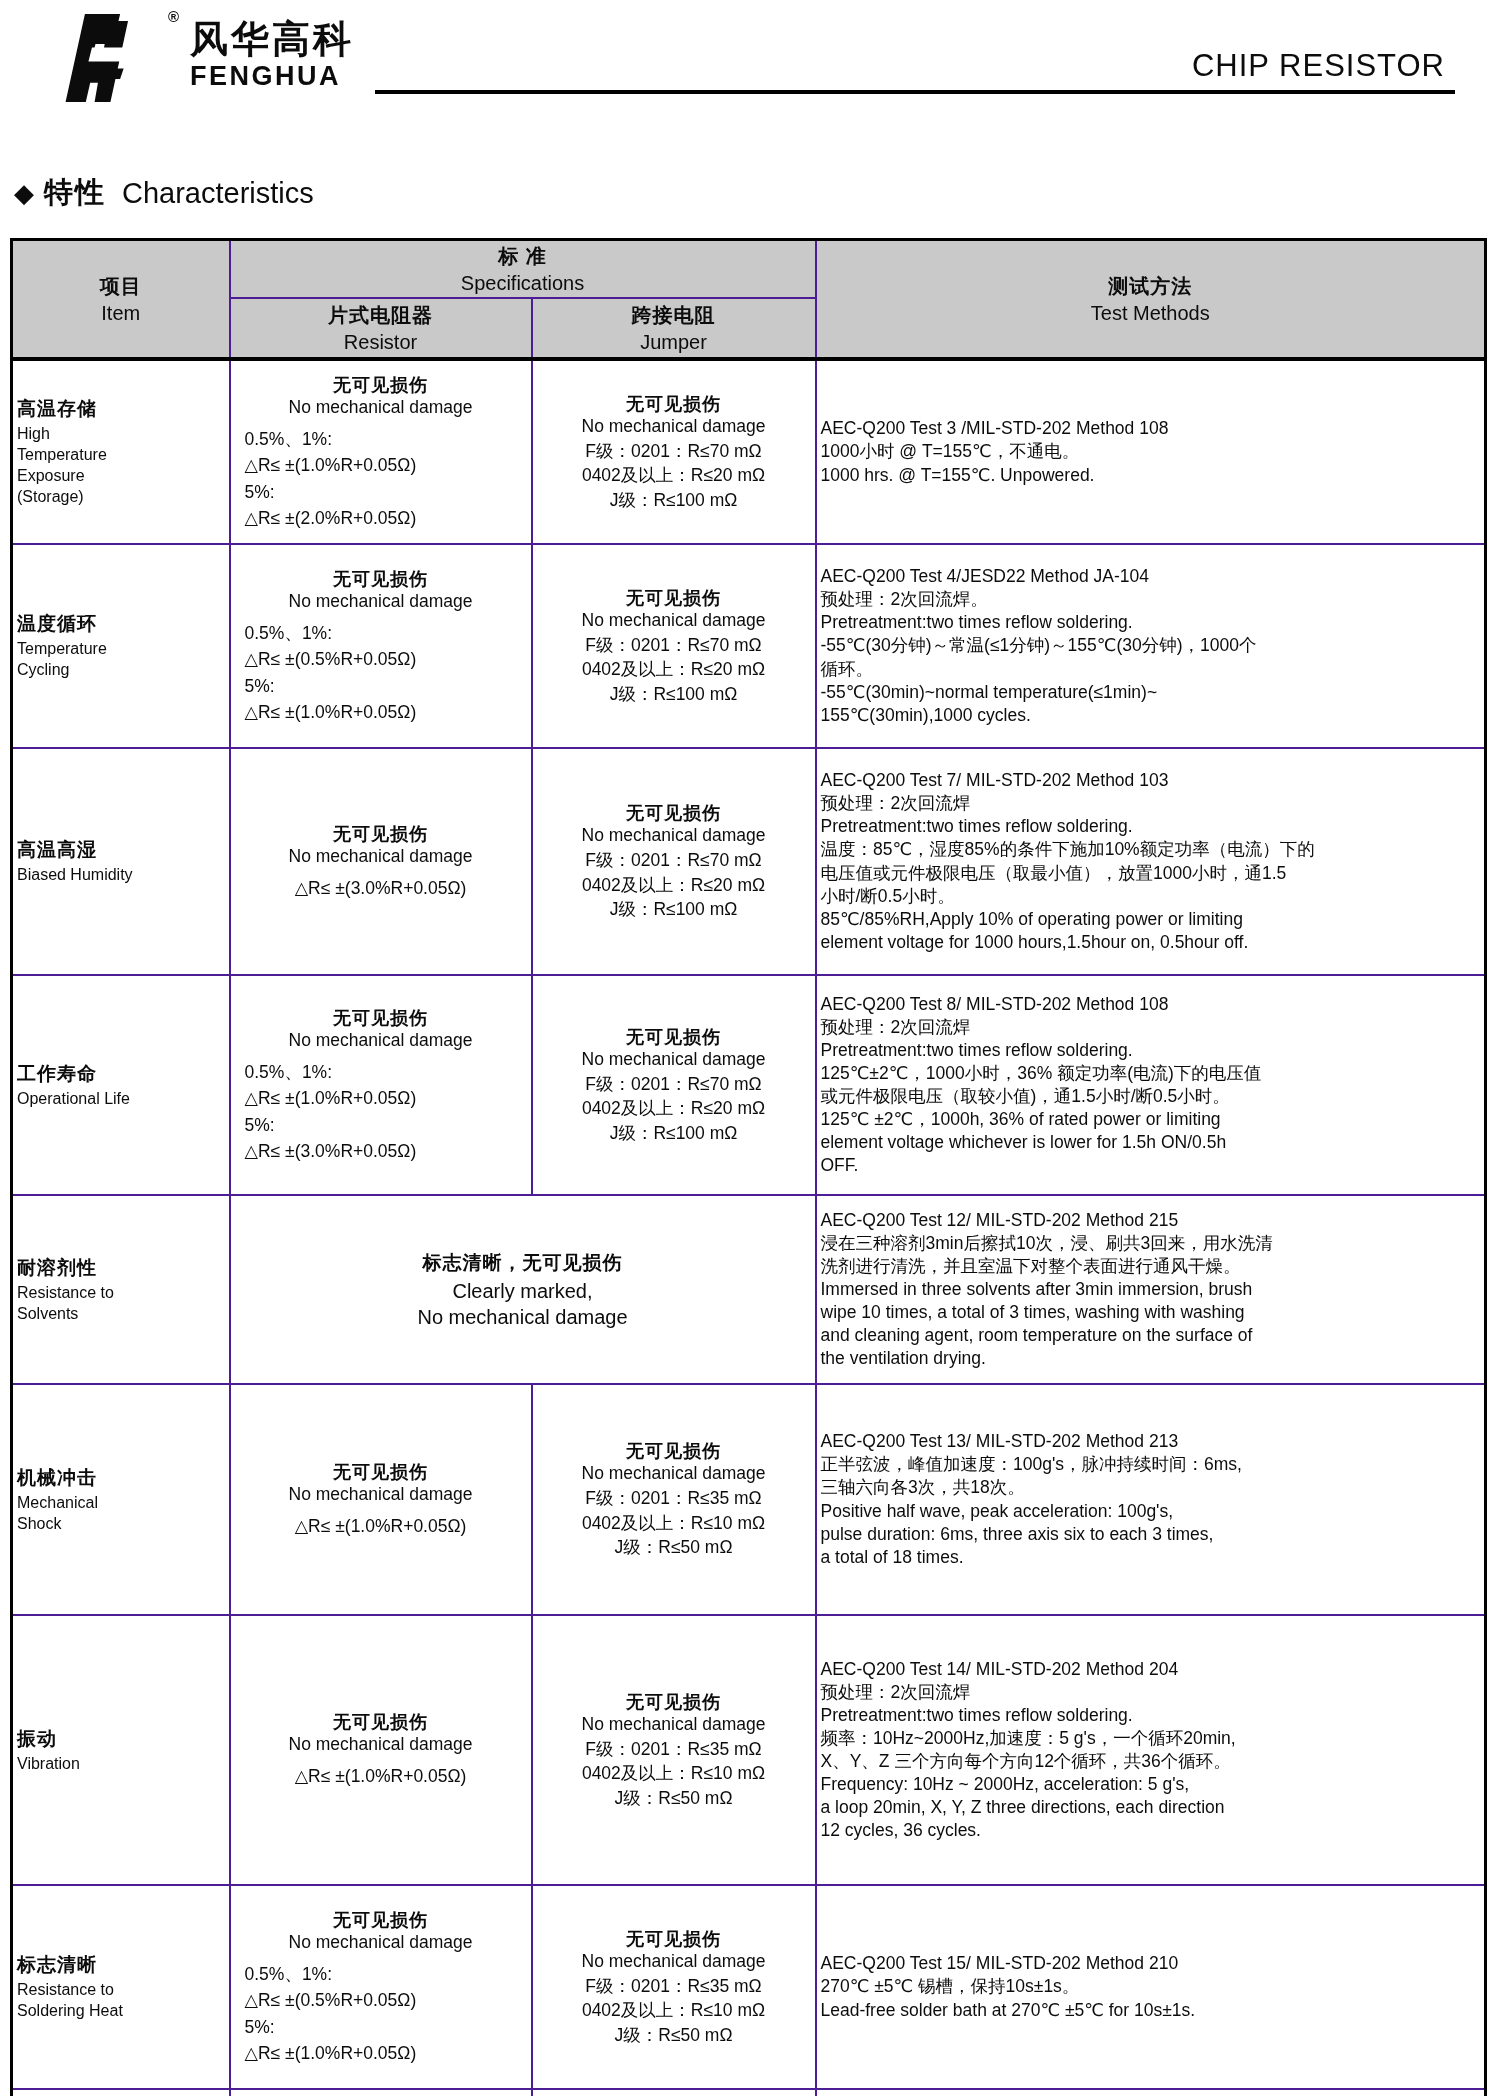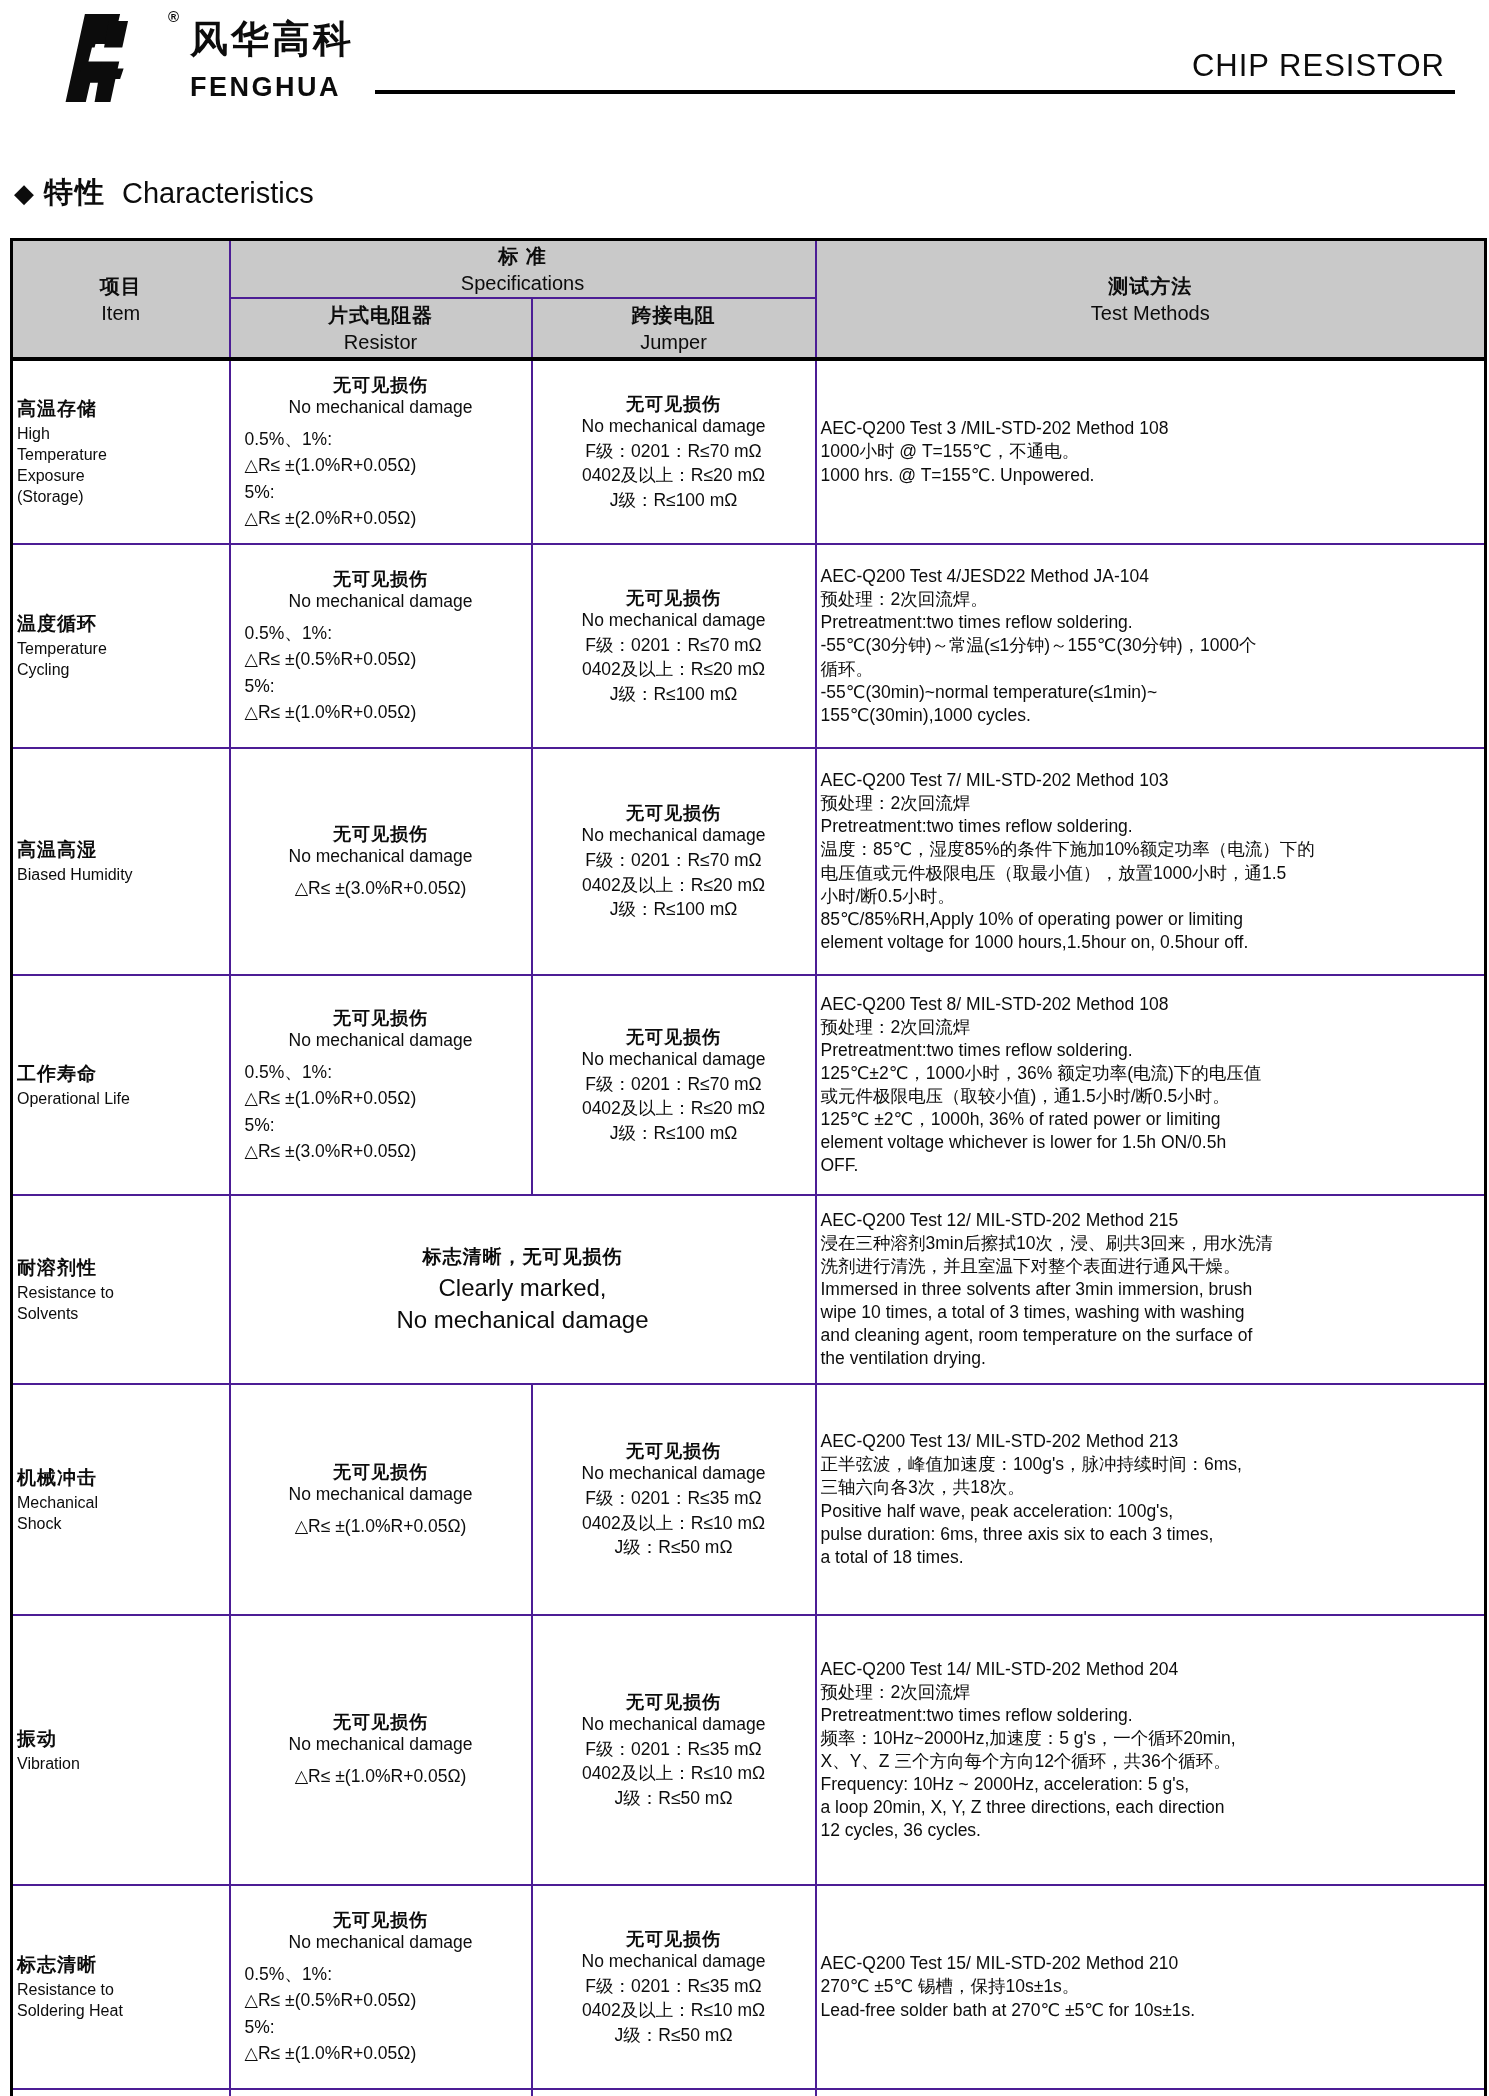--- a/index.html
+++ b/index.html
@@ -7,21 +7,21 @@
     position:relative;width:1489px;height:2096px;margin:0 auto;
     background:#ffffff;overflow:hidden;color:#0c0c0c;
     font-family:"Liberation Sans","DejaVu Sans",sans-serif;
   }
   
   .doc-header{position:relative;height:150px;}
   .logo-mark{position:absolute;left:55px;top:14px;width:88px;height:88px;}
   .reg-mark{position:absolute;left:168px;top:8px;font-size:15px;font-weight:700;}
   .logo-text{position:absolute;left:190px;top:20px;line-height:1;}
   .logo-cn{font-size:38px;font-weight:700;letter-spacing:3px;}
-  .logo-en{font-size:27px;font-weight:700;letter-spacing:2.5px;margin-top:16px;}
+  .logo-en{font-size:27px;font-weight:700;letter-spacing:2.5px;margin-top:5px;}
   .product-title{position:absolute;right:44px;top:48px;font-size:31px;letter-spacing:1px;}
   .header-rule{position:absolute;left:375px;top:90px;width:1080px;height:4px;background:#000;}
   
   .section-heading{margin:22px 0 0 14px;height:42px;font-size:29px;display:flex;align-items:center;}
   .diamond{font-size:26px;margin-right:10px;}
   .sec-cn{font-weight:700;margin-right:16px;letter-spacing:2px;}
   .sec-en{font-weight:400;}
   
   table.char-table{
     border-collapse:collapse;table-layout:fixed;
@@ -38,21 +38,21 @@
   .item-cn{font-size:19px;font-weight:700;letter-spacing:1px;}
   .item-en{font-size:16px;white-space:pre-line;line-height:1.3;margin-top:2px;}
   
   .spec-cell{text-align:center;}
   .dmg-cn{font-size:18px;font-weight:700;letter-spacing:1px;}
   .dmg-en{font-size:17.5px;line-height:1.2;}
   .detail{font-size:17.5px;white-space:pre-line;margin-top:8px;line-height:1.5;}
   .detail.left{text-align:left;padding-left:10px;}
   .jumper-detail{margin-top:2px;line-height:1.4;}
   .merged-cn{font-size:19px;font-weight:700;letter-spacing:1px;}
-  .merged-en{font-size:24px;white-space:pre-line;line-height:1.3;margin-top:2px;}
+  .merged-en{font-size:20px;white-space:pre-line;line-height:1.3;margin-top:2px;}
   
   .method-cell{font-size:17.5px;white-space:pre-line;line-height:1.32;text-align:left;padding:6px 4px 6px 9px;}
 </style>
 </head>
 <body>
 
 <div class="page">
 
   <div class="doc-header">
     <div class="logo-mark">

